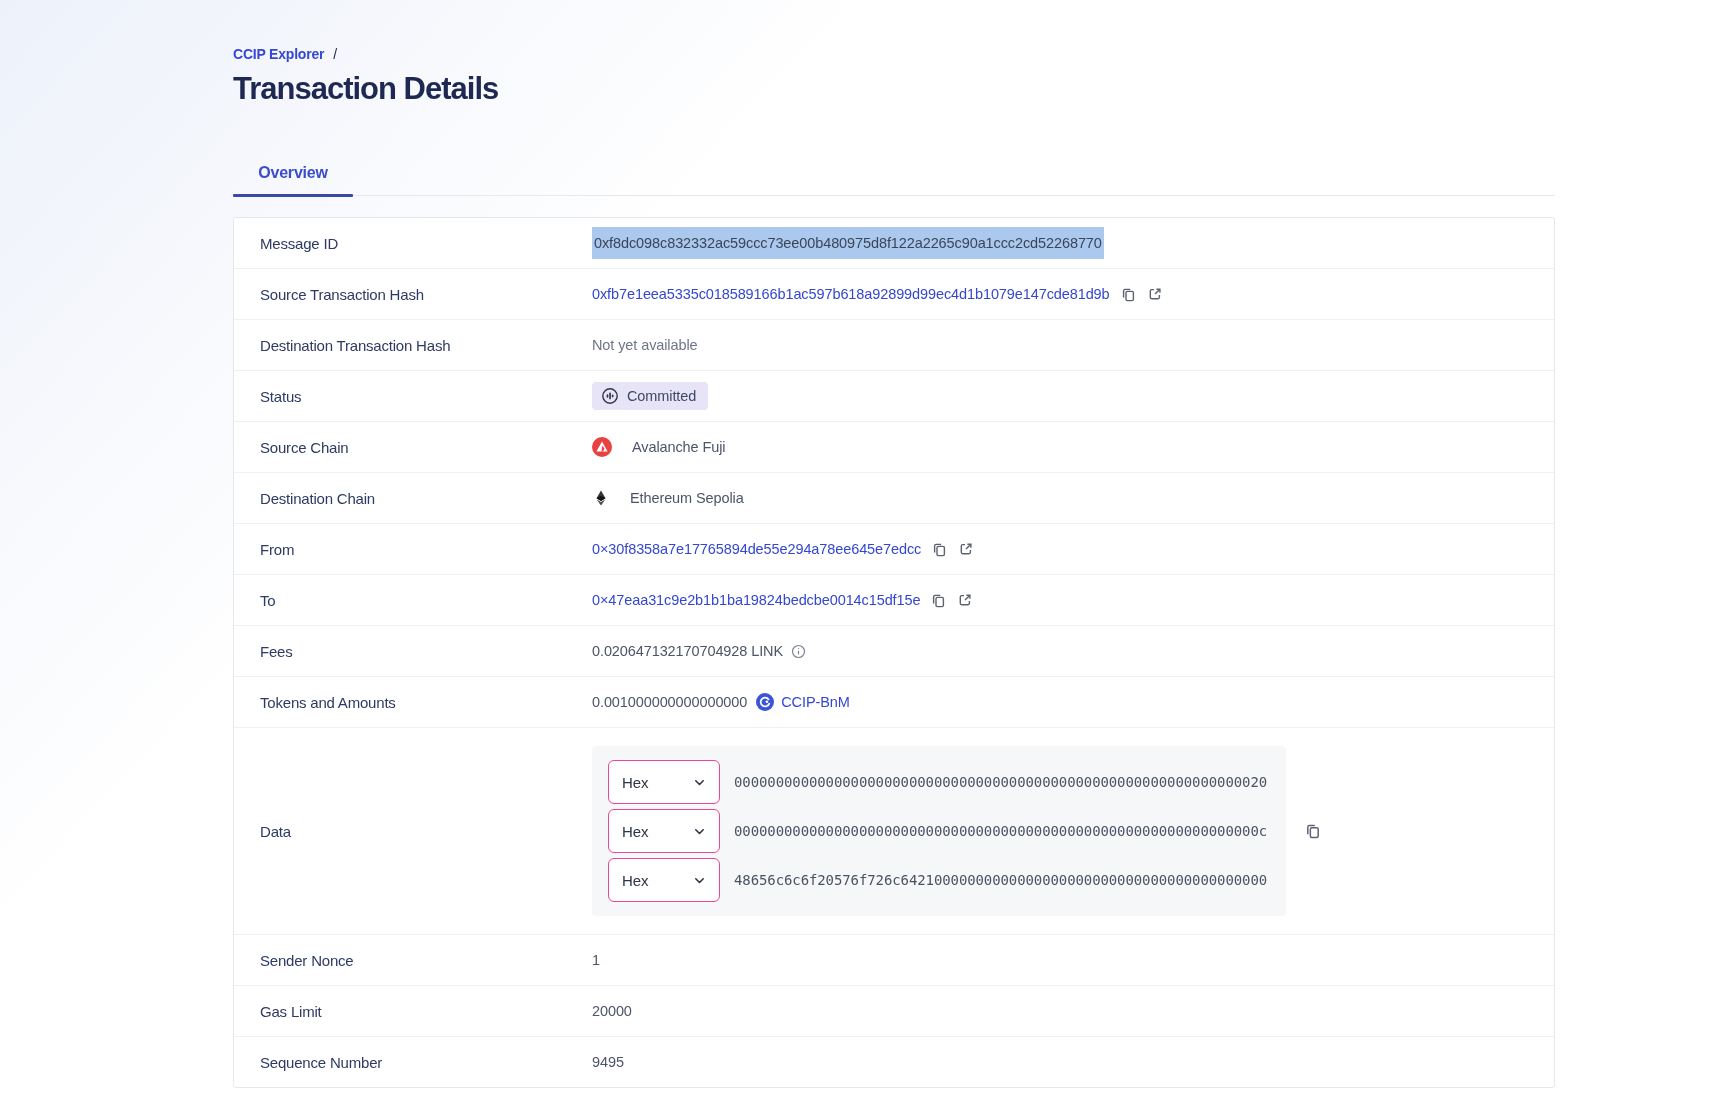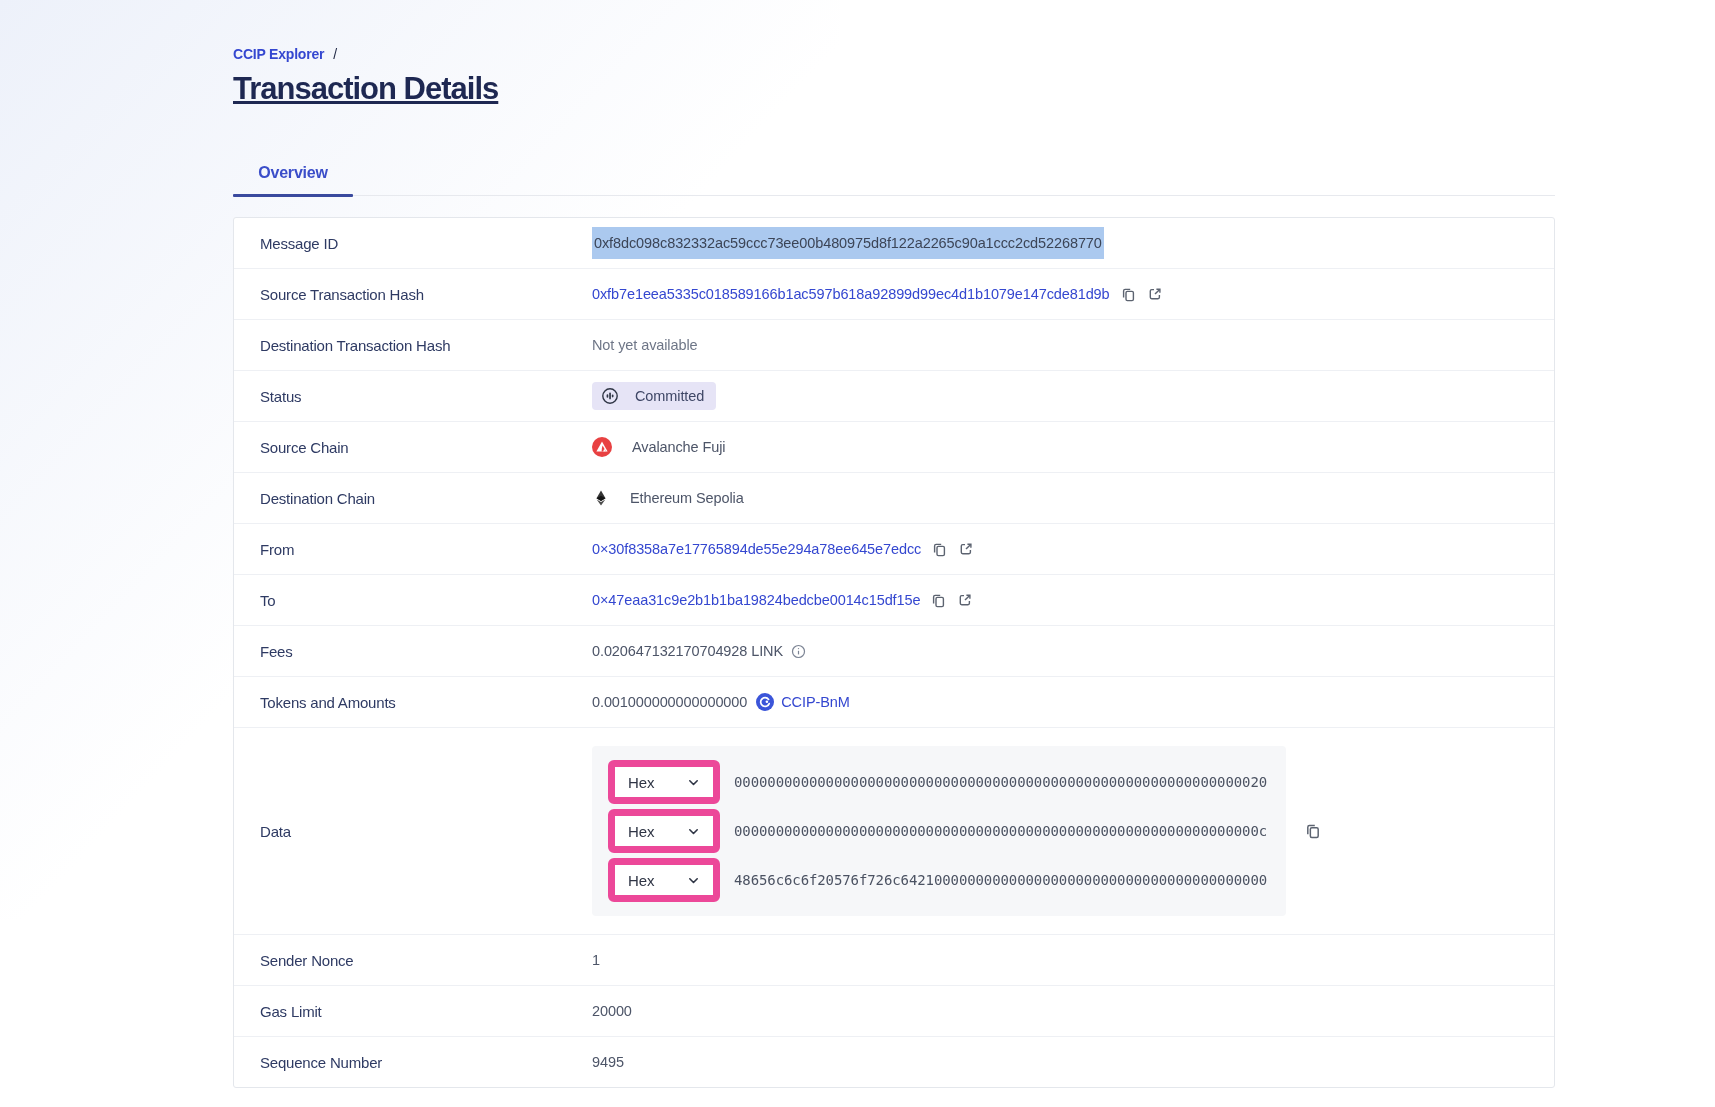--- a/index.html
+++ b/index.html
@@ -4,42 +4,42 @@
 <style>
   html,body{margin:0;padding:0;background:#fff;}
   .page{position:relative;width:1715px;height:1107px;background:#ffffff;overflow:hidden;
         font-family:"Liberation Sans",sans-serif;-webkit-font-smoothing:antialiased;}
   .bg-accent{position:absolute;left:0;top:0;width:840px;height:920px;pointer-events:none;
         background:linear-gradient(133deg,#edf1fa 0%,rgba(255,255,255,0) 52%);}
   .content{position:absolute;left:233px;top:0;width:1322px;margin-top:31px;}
   .breadcrumb{margin-top:15px;font-size:14px;font-weight:700;}
   .breadcrumb a{color:#3447d0;text-decoration:none;letter-spacing:-0.2px;cursor:pointer;}
   .breadcrumb .sep{color:#232b47;margin-left:5px;font-weight:500;}
-  h1{margin:9px 0 0;font-size:31px;font-weight:700;color:#1e2852;letter-spacing:-1px;text-decoration:underline;}
+  h1{margin:9px 0 0;font-size:31px;font-weight:700;color:#1e2852;letter-spacing:-1px;}
   .tabs{position:relative;margin-top:43px;border-bottom:1px solid #e7e9ee;height:45px;}
   .tab{position:absolute;left:0;bottom:0;width:120px;height:45px;display:flex;align-items:center;
        justify-content:center;font-size:16px;font-weight:700;color:#3b4ec9;cursor:pointer;letter-spacing:-0.2px;}
   .tab-underline{position:absolute;left:0;bottom:-2px;width:120px;height:3px;background:#3a4a9e;border-radius:1px;}
   .card{margin-top:21px;border:1px solid #e4e7ec;border-radius:3px;background:#fff;}
   .row{display:flex;align-items:center;min-height:50px;border-bottom:1px solid #eef0f4;}
   .row:last-child{border-bottom:none;}
   .row-label{flex:0 0 358px;padding-left:26px;font-size:15px;color:#2e3a63;letter-spacing:-0.2px;box-sizing:border-box;}
   .row-value{flex:1;display:flex;align-items:center;font-size:14.5px;color:#4d5568;letter-spacing:-0.1px;}
   .muted{color:#6e7687;}
   .link{color:#3447d0;text-decoration:none;font-weight:500;cursor:pointer;}
   .selected{background:#abc9ef;color:#3c4557;padding:8px 2px;}
-  .badge{display:inline-flex;align-items:center;gap:16px;background:#e6e4f6;border-radius:4px;
+  .badge{display:inline-flex;align-items:center;gap:8px;background:#e6e4f6;border-radius:4px;
          padding:5px 12px 5px 9px;color:#3f4766;font-size:14.5px;}
   .icon-btn{background:none;border:none;padding:0;margin-left:10px;cursor:pointer;display:inline-flex;align-items:center;}
   .chain{display:inline-flex;align-items:center;gap:20px;}
   .row-data{padding:18px 0;}
   .data-panel{width:694px;background:#f6f7f9;border-radius:4px;padding:14px 16px;box-sizing:border-box;}
   .data-line{display:flex;align-items:center;height:44px;margin-bottom:5px;}
   .data-line:last-child{margin-bottom:0;}
-  .dropdown{width:112px;height:44px;background:#fff;border:7px solid #ec4899;border-radius:6px;
+  .dropdown{width:112px;height:44px;background:#fff;border:1px solid #ec4899;border-radius:6px;
             display:flex;align-items:center;justify-content:space-between;padding:0 13px;box-sizing:border-box;
             font-size:15px;font-weight:500;color:#2f3545;cursor:pointer;flex:0 0 auto;}
   .hex-text{margin-left:14px;font-family:"DejaVu Sans Mono","Liberation Mono",monospace;font-size:14px;
             color:#4b5262;white-space:nowrap;}
   .token-wrap{display:inline-flex;align-items:center;gap:7px;margin-left:9px;}
   .fees-info{margin-left:8px;display:inline-flex;align-items:center;}
 </style>
 </head>
 <body>
 

